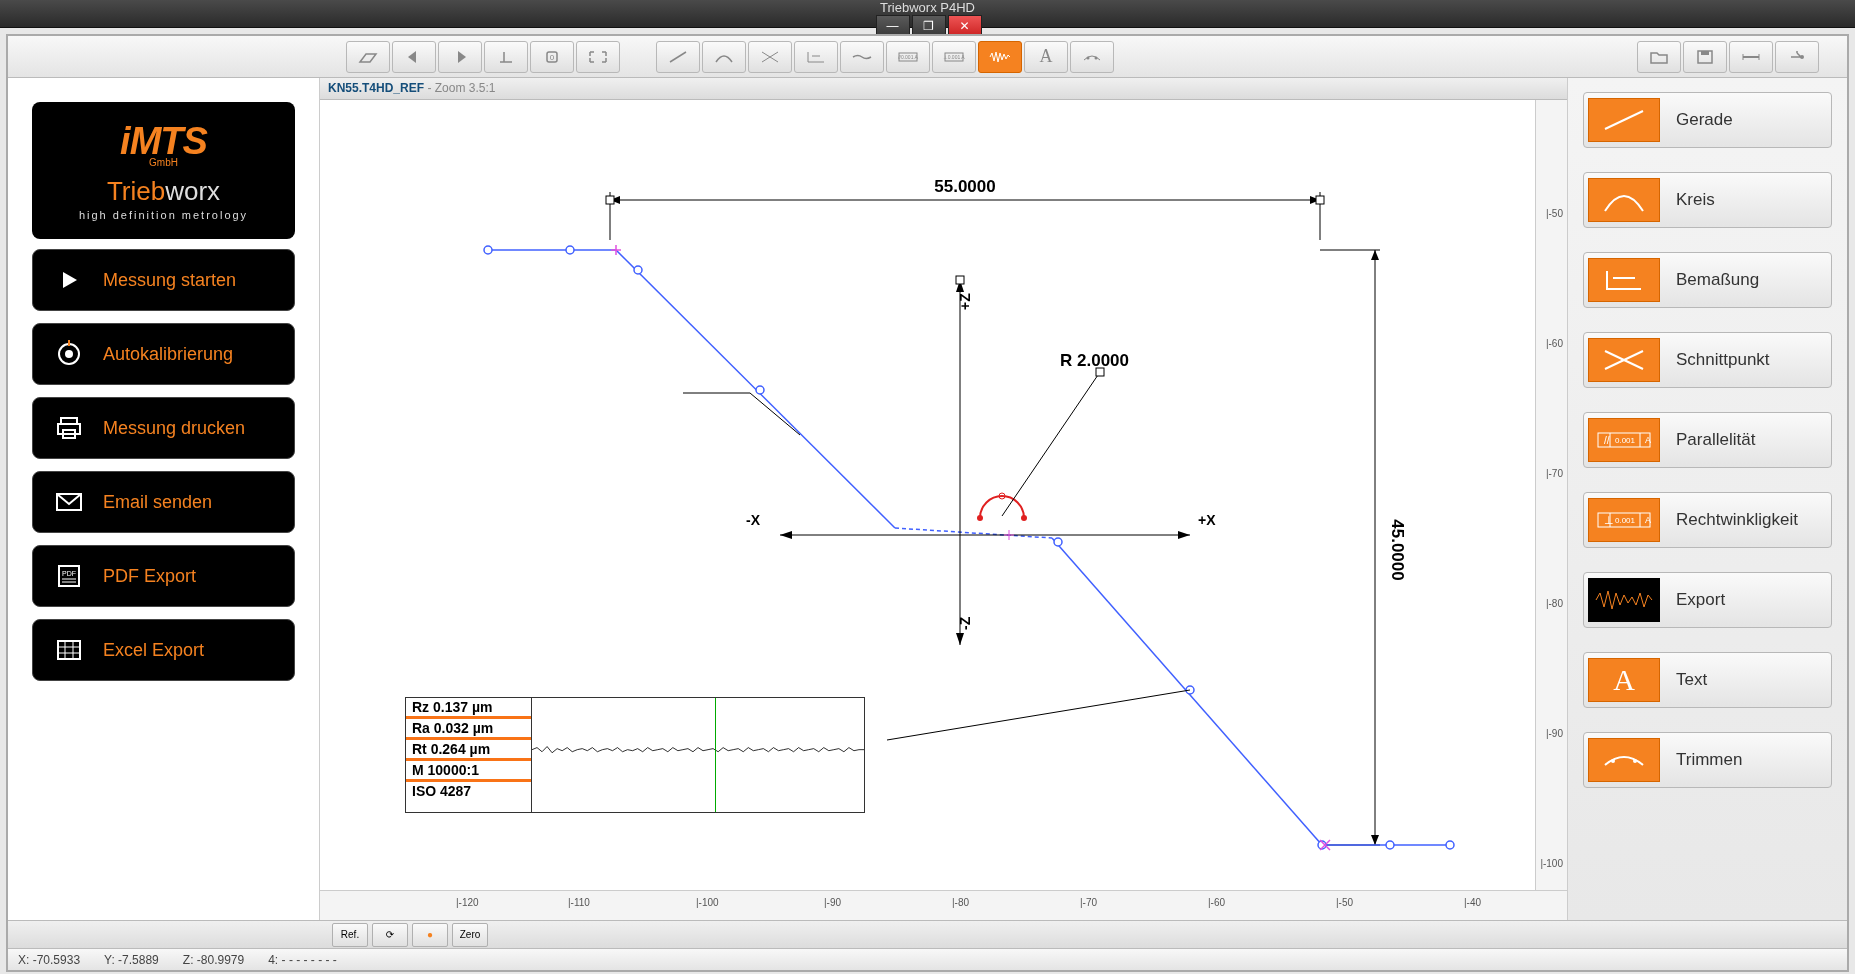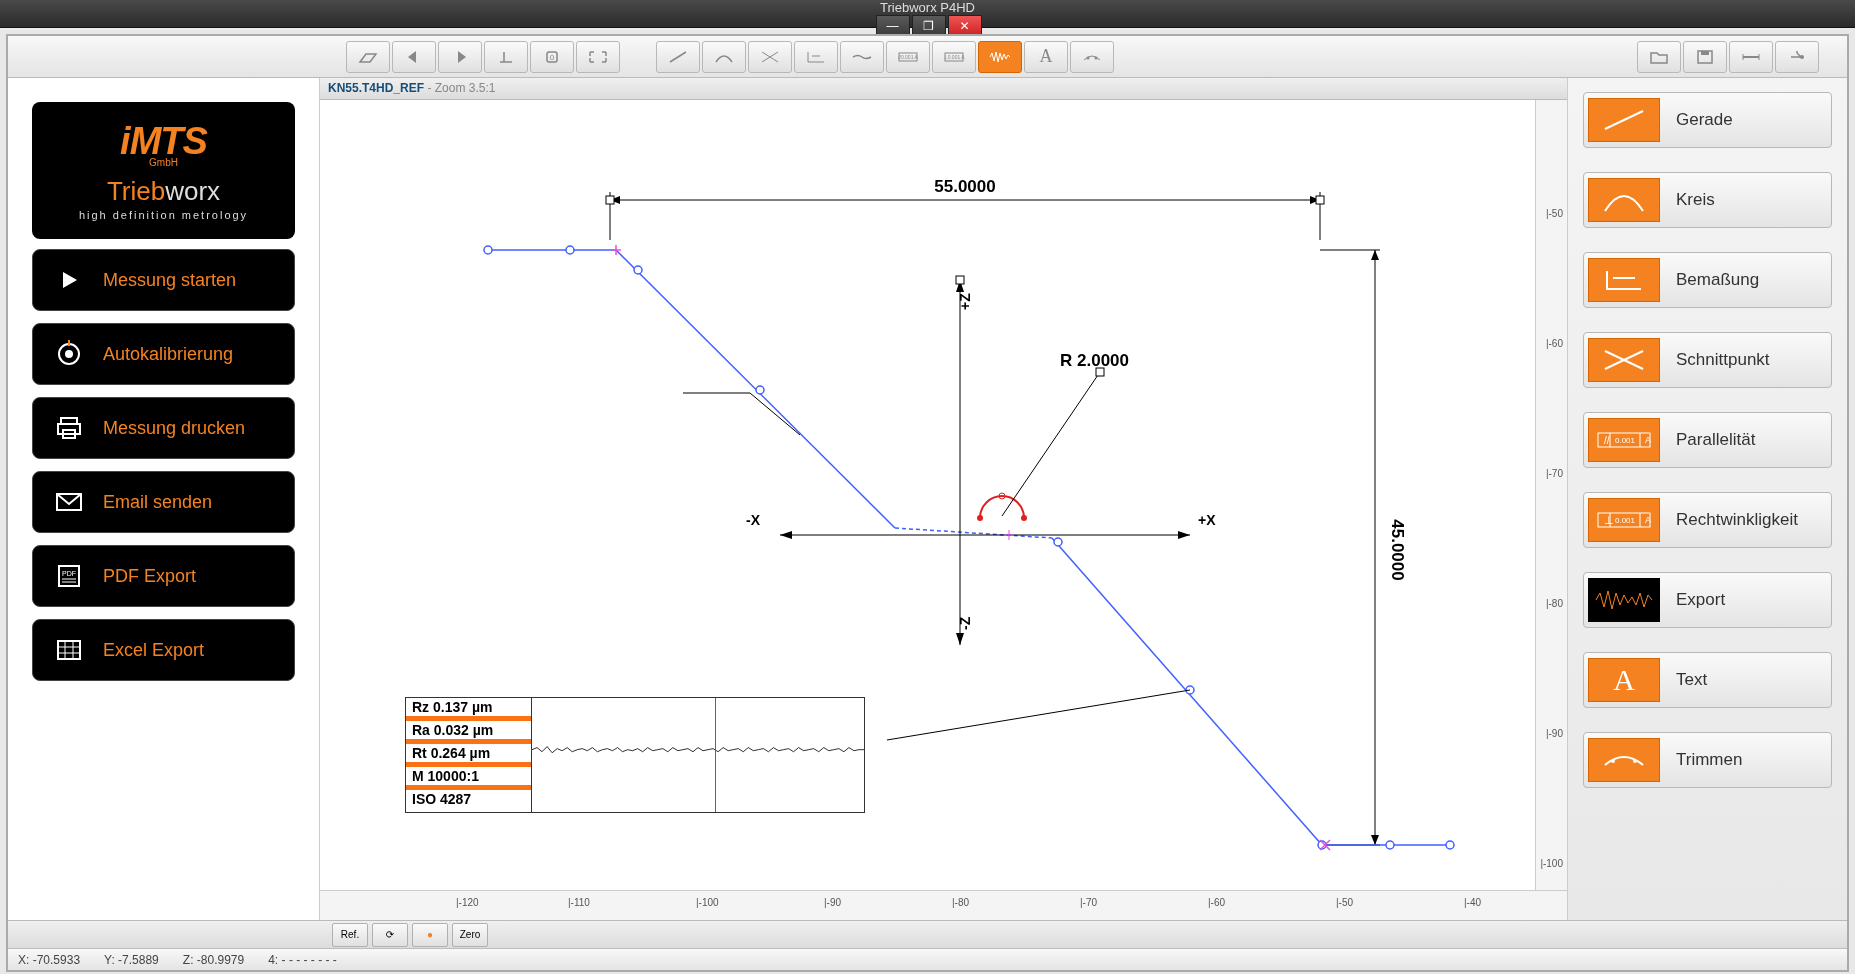--- a/index.html
+++ b/index.html
@@ -36,21 +36,21 @@
 .canvas-header { height: 22px; background: linear-gradient(#f0f0f0,#dcdcdc); border-bottom: 1px solid #bbb; font-size: 12px; color: #154e7a; font-weight: bold; padding: 3px 8px; }
 .canvas-header .zoom { color: #888; font-weight: normal; }
 .canvas-viewport { flex: 1; position: relative; background: #fff; overflow: hidden; }
 .ruler-v { position: absolute; right: 0; top: 0; bottom: 0; width: 32px; background: #f4f4f4; border-left: 1px solid #ccc; }
 .ruler-h { height: 30px; background: #f4f4f4; border-top: 1px solid #ccc; position: relative; }
 .ruler-tick { position: absolute; font-size: 10px; color: #555; }
 
 .drawing-svg { position: absolute; left: 0; top: 0; }
 
 .detail-box { position: absolute; border: 1px solid #333; background: #fff; font-size: 14px; }
-.detail-row { border-bottom: 5px solid #f97316; padding: 1px 6px; font-weight: bold; }
+.detail-row { border-bottom: 3px solid #f97316; padding: 1px 6px; font-weight: bold; }
 
 .sidebar-right { width: 280px; background: linear-gradient(#f4f4f4,#e8e8e8); border-left: 1px solid #ccc; padding: 14px 15px; }
 .tool-row { display: flex; align-items: center; background: linear-gradient(#fafafa,#e4e4e4); border: 1px solid #b8b8b8; border-radius: 4px; height: 56px; margin-bottom: 24px; cursor: pointer; padding-right: 10px; }
 .tool-row .ticon { width: 72px; height: 44px; background: #f58220; margin: 4px; border: 1px solid #d56500; display: flex; align-items: center; justify-content: center; color: #fff; }
 .tool-row.dark .ticon { background: #000; border-color: #000; }
 .tool-row .tlabel { font-size: 17px; color: #333; margin-left: 12px; }
 
 .bottom-toolbar { height: 28px; background: linear-gradient(#f0f0f0,#dcdcdc); border-top: 1px solid #bbb; display: flex; align-items: center; padding: 0 10px; gap: 4px; }
 .btm-btn { width: 36px; height: 24px; background: linear-gradient(#fafafa,#e0e0e0); border: 1px solid #b0b0b0; border-radius: 2px; font-size: 10px; display: flex; align-items: center; justify-content: center; cursor: pointer; }
 

